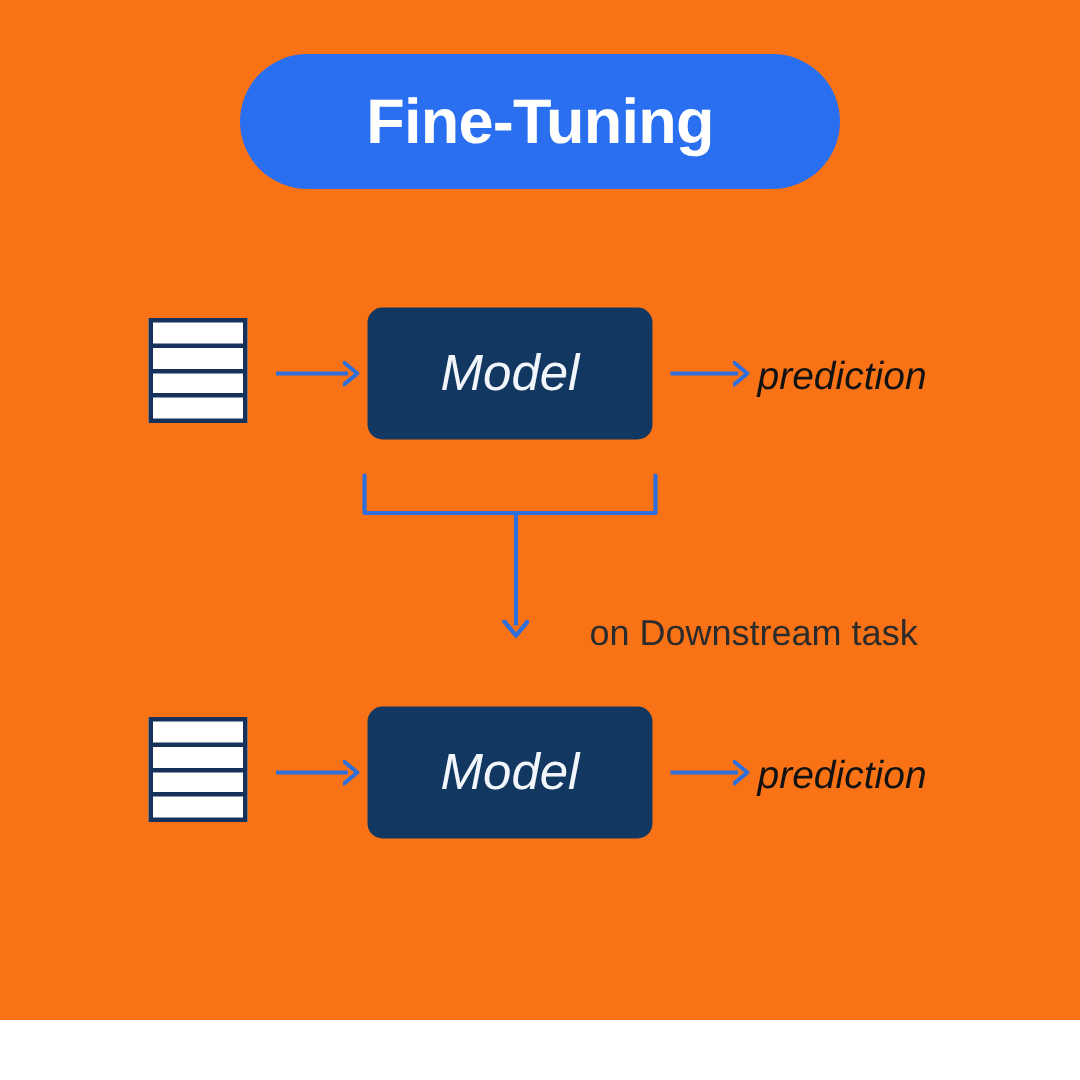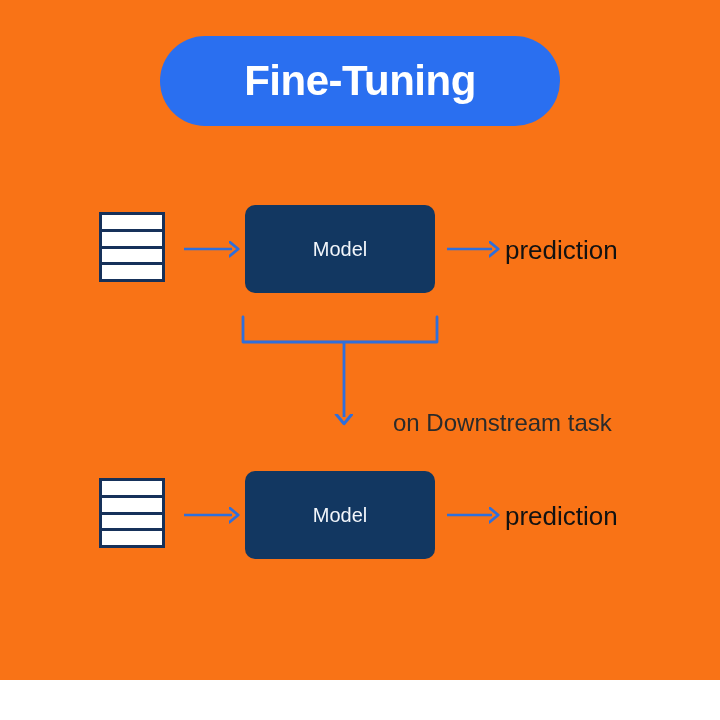--- a/index.html
+++ b/index.html
@@ -68,32 +68,34 @@
     width: 190px;
     height: 88px;
     background: #123761;
     border-radius: 10px;
     display: flex;
     align-items: center;
     justify-content: center;
   }
   .model-label {
     color: #f2f6fb;
-    font-size: 20px;
+    font-size: 34px;
     font-weight: normal;
     font-family: "Liberation Sans", sans-serif;
+    font-style: italic;
   }
 
   
   .prediction-label {
     position: absolute;
     color: #121212;
     font-size: 26px;
     font-family: "Liberation Sans", sans-serif;
     white-space: nowrap;
+    font-style: italic;
   }
   .note-text {
     position: absolute;
     color: #2b2b2b;
     font-size: 24px;
     line-height: 32px;
     font-family: "Liberation Sans", sans-serif;
     white-space: nowrap;
   }
 

